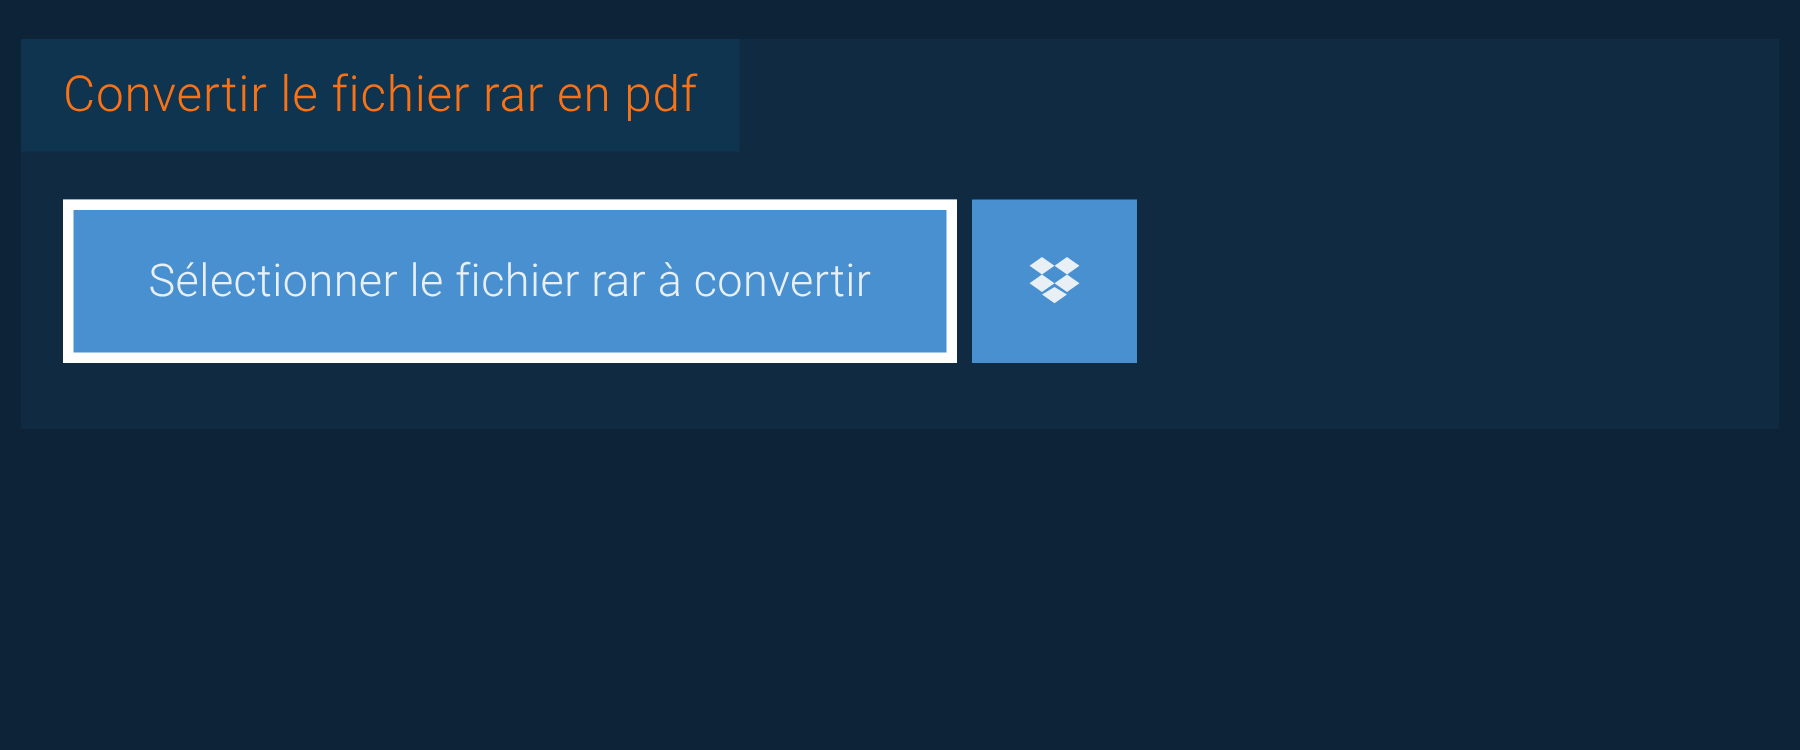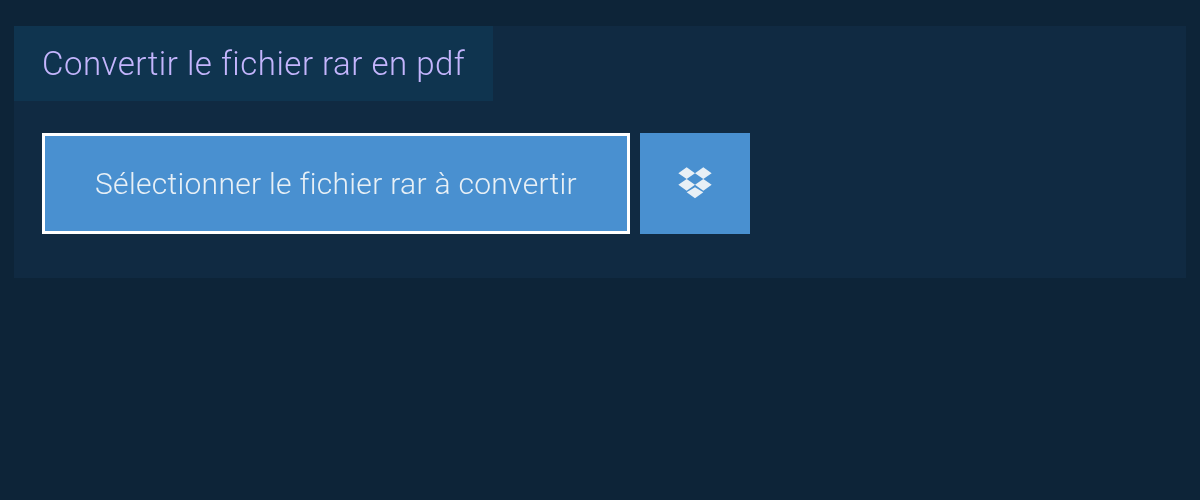--- a/index.html
+++ b/index.html
@@ -18,34 +18,34 @@
       background: #102a42;
       margin: 26px 14px 0 14px;
       padding-bottom: 44px;
     }
     .title-bar {
       display: inline-block;
       background: #0f344f;
       padding: 18px 28px;
     }
     .title {
-      color: #c4b5fd;
+      color: #f97316;
       font-size: 33px;
       font-weight: 300;
       letter-spacing: 0.5px;
     }
     .button-row {
       display: flex;
       gap: 10px;
       margin: 32px 0 0 28px;
       align-items: stretch;
     }
     .select-button {
       background: #4990d0;
-      border: 3px solid #ffffff;
+      border: 7px solid #ffffff;
       padding: 30px 50px;
       display: flex;
       align-items: flex-end;
       justify-content: center;
       cursor: pointer;
     }
     .select-button-label {
       color: #e8f0f6;
       font-size: 30px;
       font-weight: 300;

